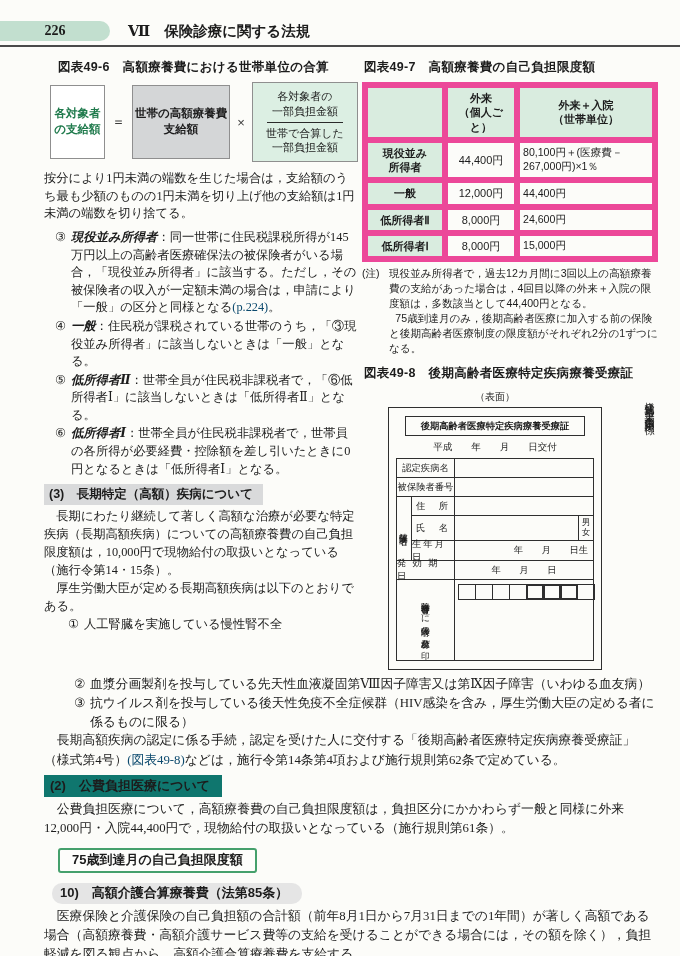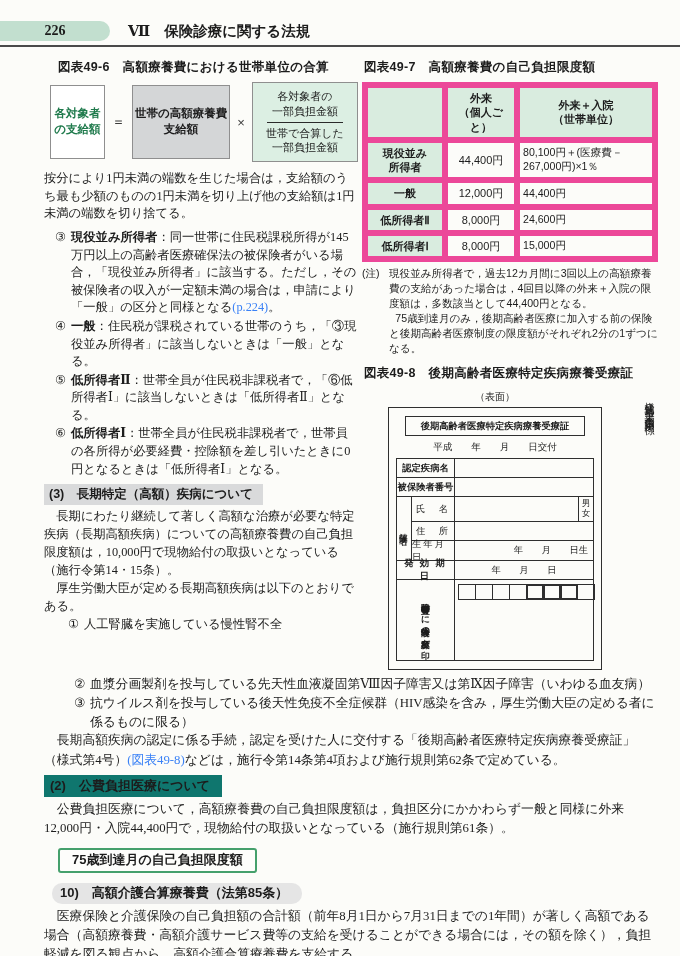--- a/index.html
+++ b/index.html
@@ -28,23 +28,23 @@
   .dbox2 { width:102px; height:74px; background:#d4d6d7; font-weight:bold; }
   .dbox3 { width:110px; height:80px; background:#dcefe3; flex-direction:column; font-size:11px; padding:3px 2px; }
   .op { font-size:13px; color:#3a3a3a; font-family:"Liberation Sans",sans-serif; }
   .frac-top { border-bottom:1.2px solid #2a2a2a; padding:1px 5px 3px; white-space:pre-line; }
   .frac-bot { padding:3px 5px 1px; white-space:pre-line; }
 
   .note-sm { font-size:12.3px; line-height:1.44; margin:2px 0 6px; }
 
   .item { position:relative; padding-left:27px; font-size:12.3px; line-height:1.43; margin-top:1px; }
   .item .num { position:absolute; left:11px; }
-  .item b { font-weight:bold; }
-
-  .glink { color:#3b82f6;text-align:right; }
+  .item b { font-weight:bold;font-style:italic; }
+
+  .glink { color:#0c4a6e;text-align:right; }
 
   .sec-h { display:inline-block; background:#d9dadb; font-family:"Liberation Sans",sans-serif; font-weight:bold; font-size:12.5px; padding:2px 10px 2px 5px; margin:6px 0 3px; }
   .para { font-size:12.3px; line-height:1.46; text-indent:1em; }
   .plist { position:relative; padding-left:40px; font-size:12.3px; line-height:1.45; }
   .plist .num { position:absolute; left:24px; }
 
   
   .limits-table { width:100%; border-collapse:collapse; font-family:"Liberation Sans",sans-serif; font-size:11px; line-height:1.3; margin-top:2px; }
   .limits-table th, .limits-table td { border:6px solid #ec4899; }
   .limits-table th { background:#d9ecdf; font-weight:bold; text-align:center; white-space:pre-line; padding:3px 1px; }
@@ -59,21 +59,21 @@
 
   
   .form-wrap { position:relative; margin-top:8px; }
   .front-label { width:214px; margin-left:26px; text-align:center; font-size:10px; margin-bottom:3px; }
   .cert { width:214px; margin-left:26px; border:1.5px solid #2f2f2f; padding:7px 7px 8px; }
   .f-title { border:1px solid #2f2f2f; font-size:9.3px; font-weight:bold; text-align:center; padding:2.5px 2px; margin:1px 9px 0; }
   .f-issue { font-size:9.5px; text-align:center; padding:5px 0 4px; white-space:pre; }
   .f-table { border:1px solid #2f2f2f; font-size:9.3px; }
   .f-row { display:flex; border-bottom:1px solid #2f2f2f; }
   .f-row:last-child { border-bottom:none; }
-  .f-label { width:58px; border-right:1px solid #2f2f2f; display:flex; align-items:center; justify-content:center; text-align:center;font-weight:bold; }
+  .f-label { width:58px; border-right:1px solid #2f2f2f; display:flex; align-items:center; justify-content:center; text-align:left; }
   .f-value { flex:1; display:flex; align-items:center; }
   .h18 { height:19px; }
   .f-group { display:flex; border-bottom:1px solid #2f2f2f; }
   .f-vlabel { width:15px; border-right:1px solid #2f2f2f; writing-mode:vertical-rl; display:flex; align-items:center; justify-content:center; font-size:8.8px; letter-spacing:1px; }
   .f-sub { flex:1; }
   .f-subrow { display:flex; border-bottom:1px solid #2f2f2f; }
   .f-subrow:last-child { border-bottom:none; }
   .f-sublabel { width:43px; border-right:1px solid #2f2f2f; display:flex; align-items:center; justify-content:center; letter-spacing:2px; }
   .f-subvalue { flex:1; display:flex; align-items:center; }
   .h24 { height:25px; }
@@ -211,31 +211,31 @@
               <div class="f-label">認定疾病名</div>
               <div class="f-value"></div>
             </div>
             <div class="f-row h18">
               <div class="f-label">被保険者番号</div>
               <div class="f-value"></div>
             </div>
             <div class="f-group">
               <div class="f-vlabel">被保険者名</div>
               <div class="f-sub">
+                <div class="f-subrow h18">
+                  <div class="f-sublabel">住　所</div>
+                  <div class="f-subvalue"></div>
+                </div>
                 <div class="f-subrow h24">
                   <div class="f-sublabel">氏　名</div>
                   <div class="f-subvalue"></div>
                   <div class="sex-cell">男
 女</div>
                 </div>
                 <div class="f-subrow h18">
-                  <div class="f-sublabel">住　所</div>
-                  <div class="f-subvalue"></div>
-                </div>
-                <div class="f-subrow h18">
                   <div class="f-sublabel">生年月日</div>
                   <div class="f-subvalue right-val">年　　月　　日生</div>
                 </div>
               </div>
             </div>
             <div class="f-row h18">
               <div class="f-label sp2">発 効 期 日</div>
               <div class="f-value center-val">年　　月　　日</div>
             </div>
             <div class="f-row f-insurer">

